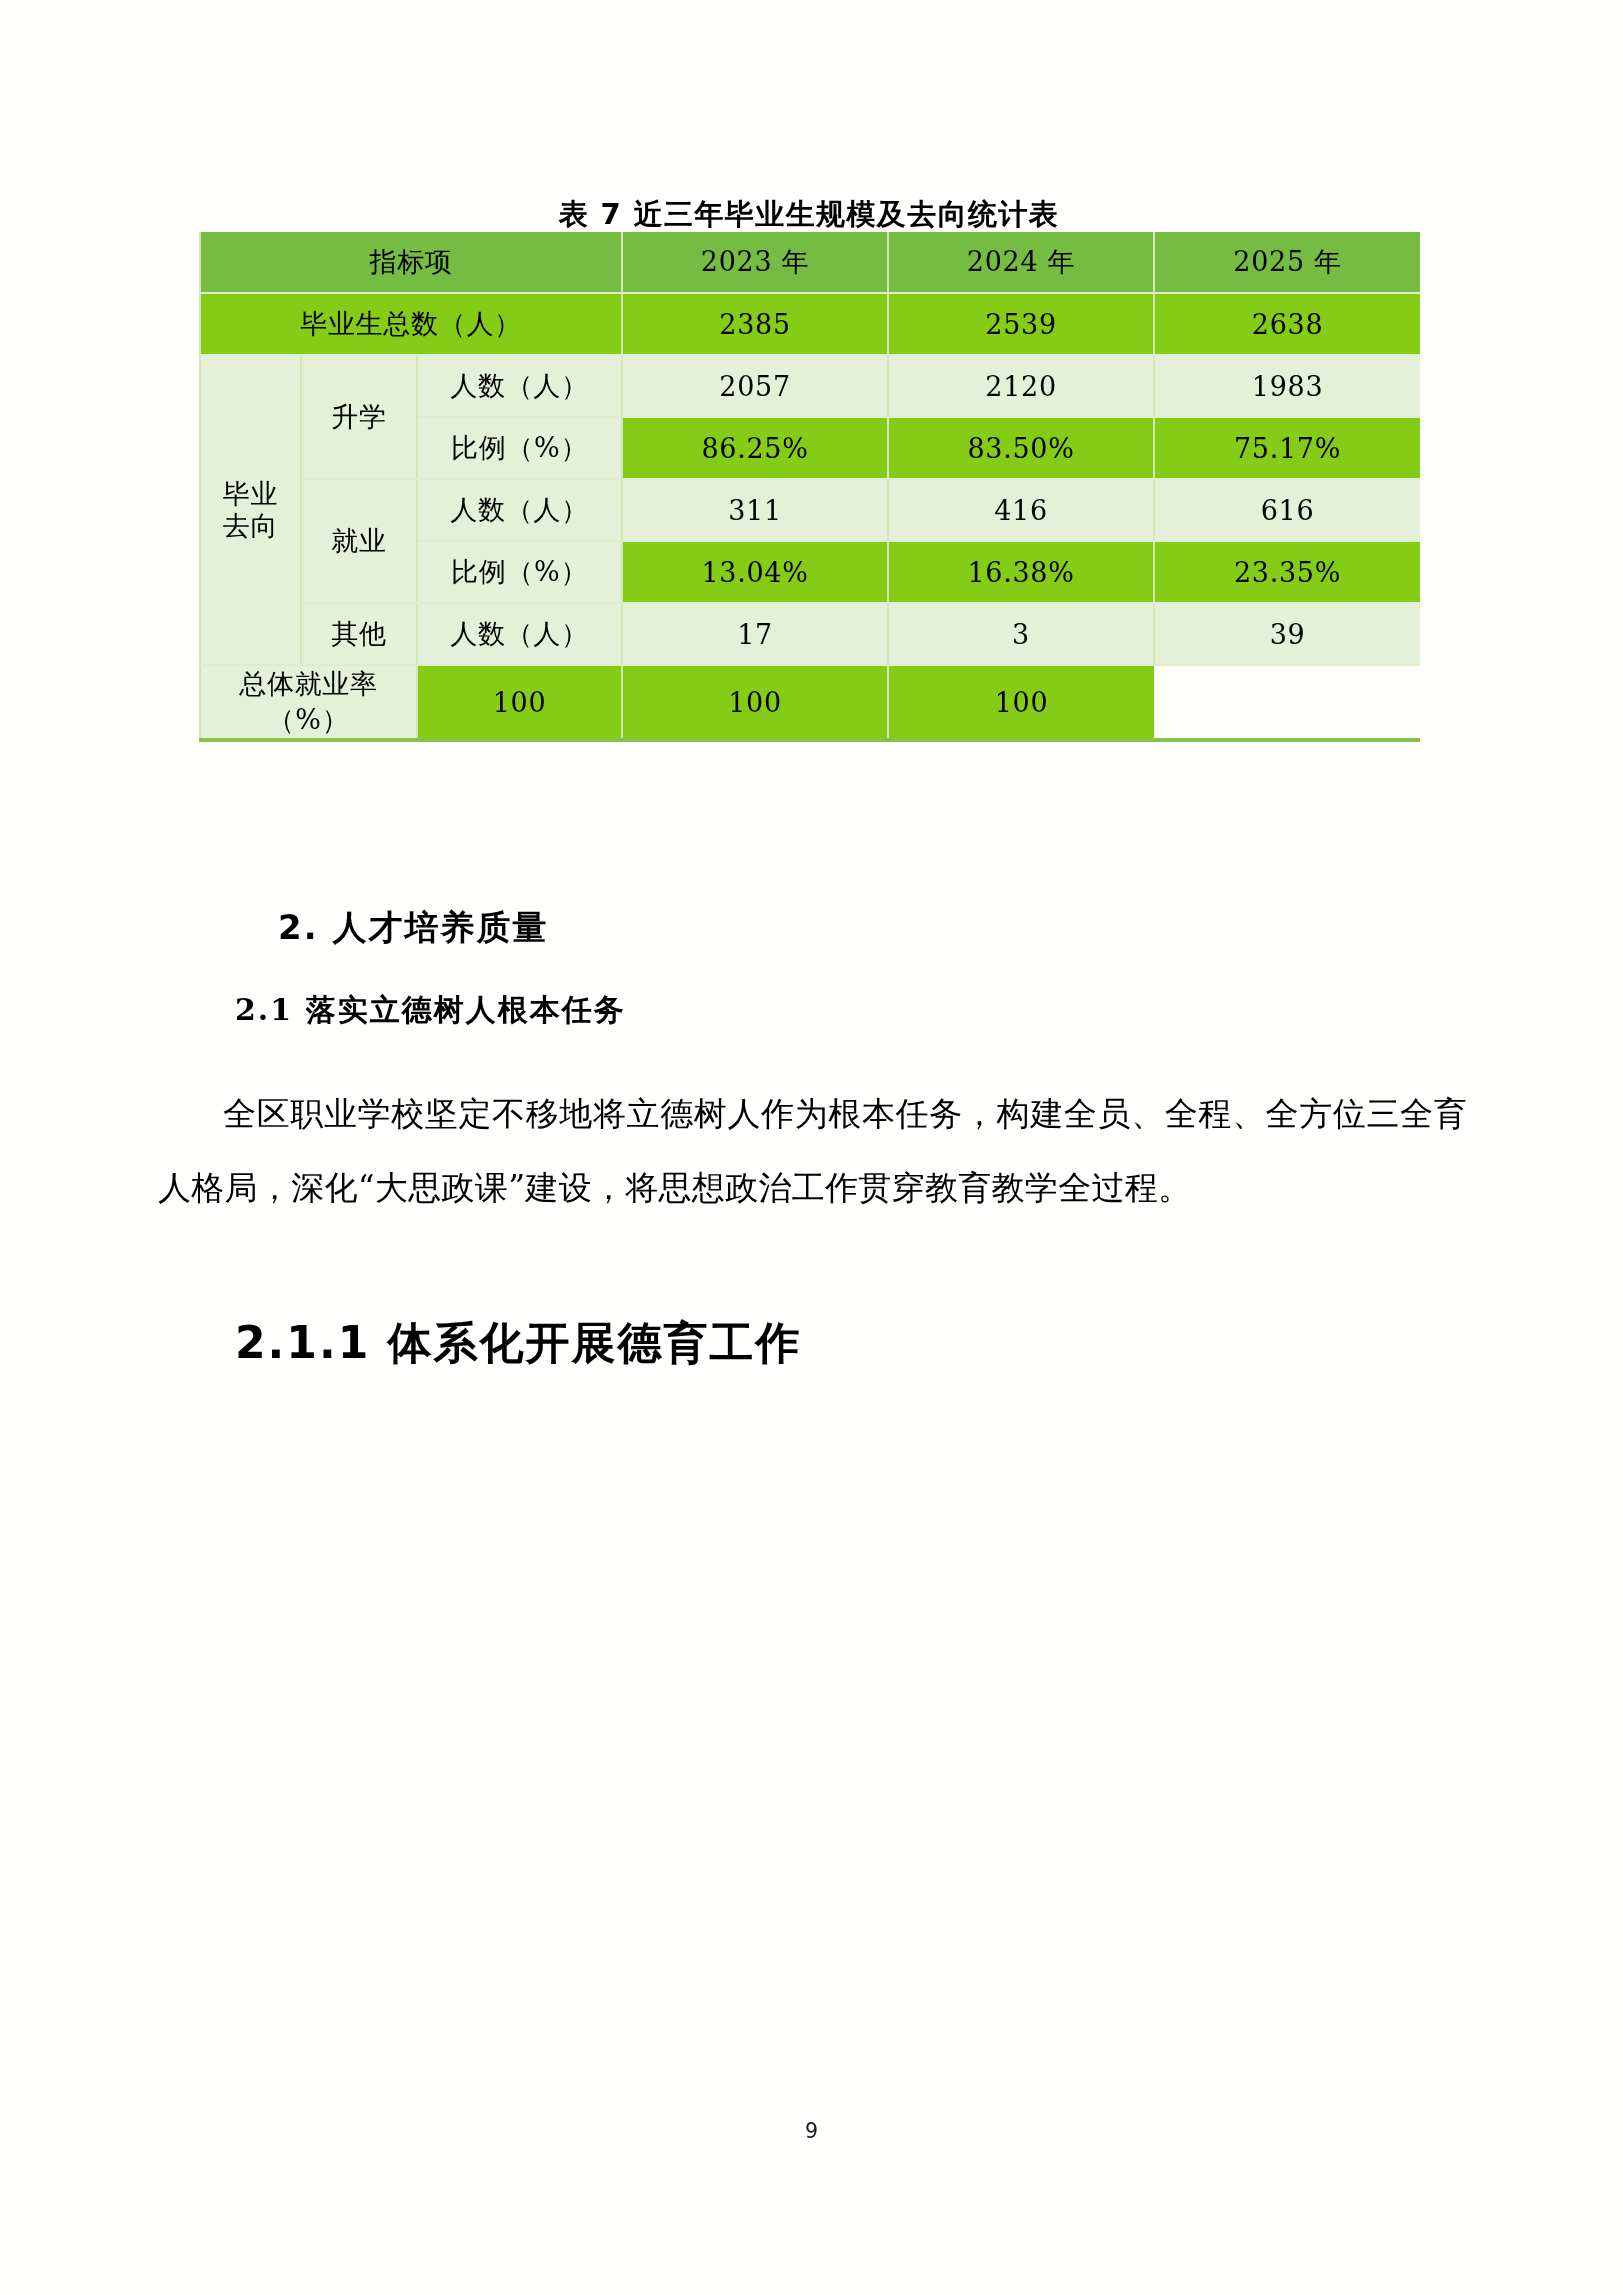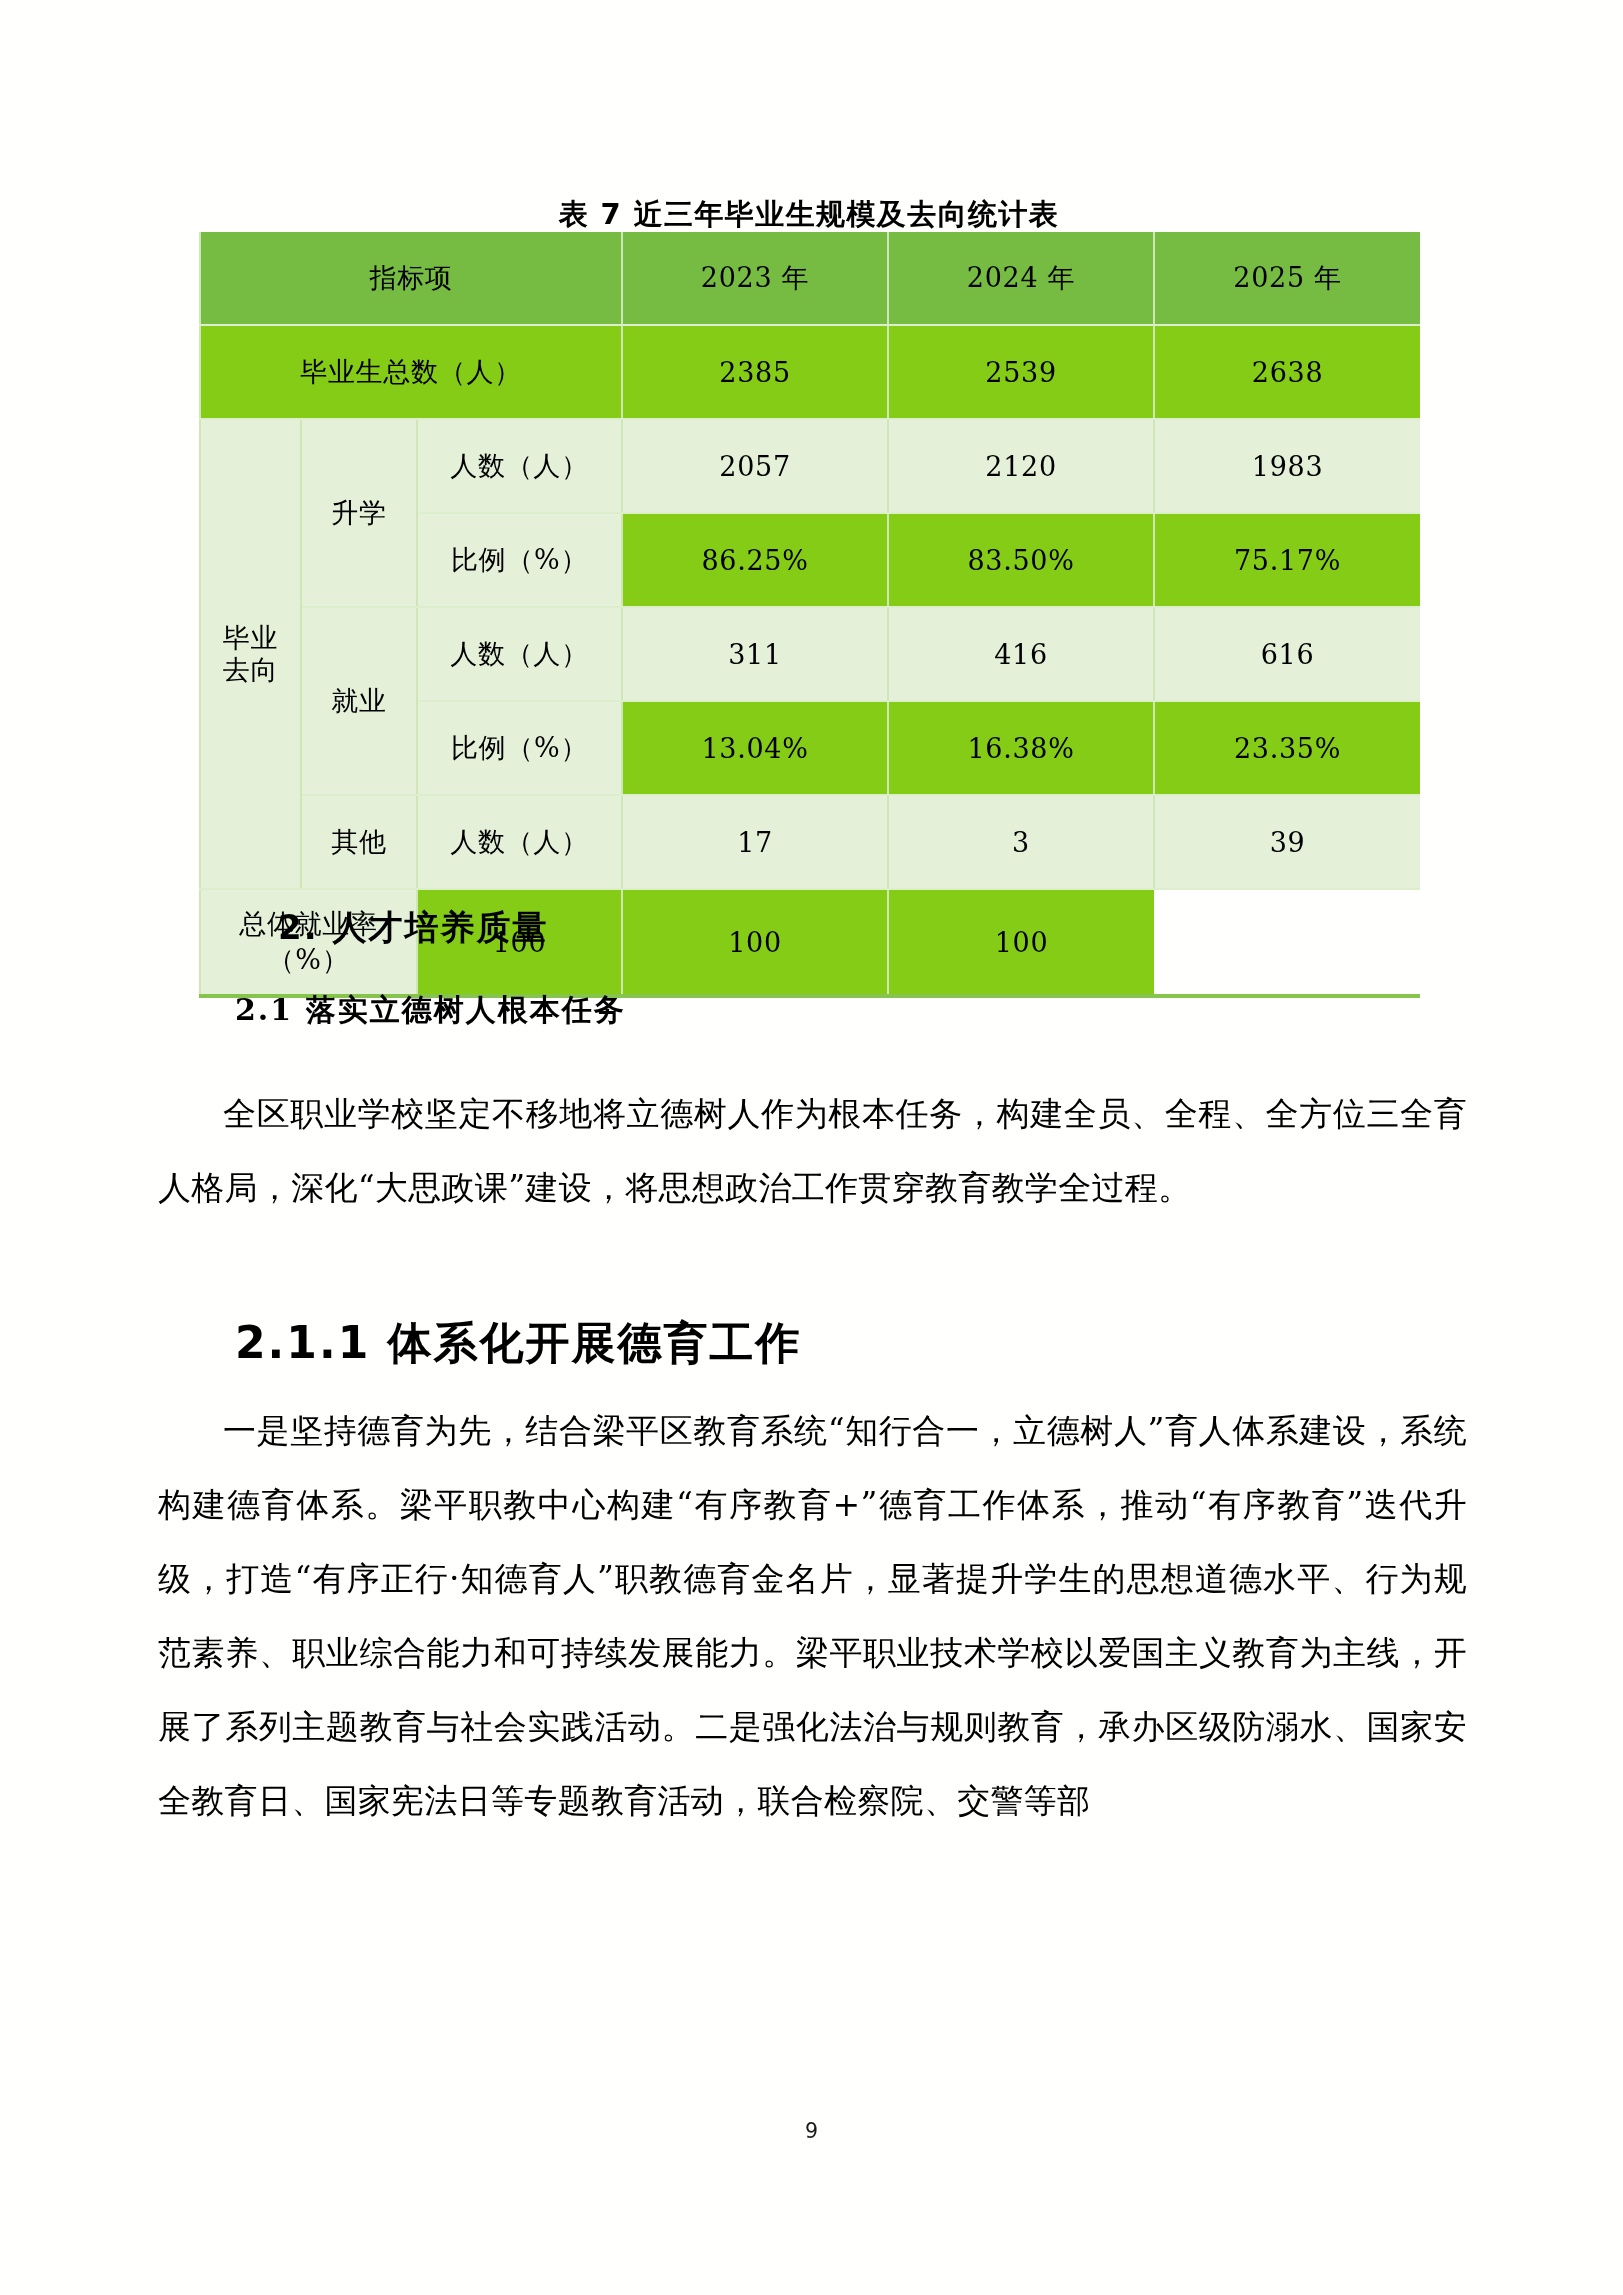--- a/index.html
+++ b/index.html
@@ -56,21 +56,21 @@
   table.stat col.c-y { width: 266px; }
 
   table.stat td, table.stat th {
     border-right: 2px solid #cfe6b6;
     border-bottom: 2px solid #ddeecd;
     text-align: center;
     vertical-align: middle;
     font-size: 27px;
     font-weight: 400;
     font-family: "DejaVu Serif", "Liberation Serif", serif;
-    padding: 16px;
+    padding: 0;
     height: 60px;
     letter-spacing: 0.7px;
   }
 
   table.stat td.noright { border-right: none; }
 
   thead th {
     background: #76bc43;
     color: #000;
     font-weight: 700;
@@ -233,18 +233,17 @@
   </div>
 
   <div class="h2" style="left:278px; top:905px;">2. 人才培养质量</div>
 
   <div class="h3" style="left:235px; top:990px;">2.1 落实立德树人根本任务</div>
 
   <div class="para" style="top:1077px;">全区职业学校坚定不移地将立德树人作为根本任务，构建全员、全程、全方位三全育人格局，深化“大思政课”建设，将思想政治工作贯穿教育教学全过程。</div>
 
   <div class="h4" style="left:235px; top:1314px;">2.1.1 体系化开展德育工作</div>
 
-  <div class="para" style="top:1394px;">一是坚持德育为先，结合梁平区教育系统“知行合一，立德树人”育人体系建设，系统构建德育体系。梁平职教中心构建“有序教育+”德育工作体系，推动“有序教育”迭代升级，打造“有序正行·知德育人”职教德育金名片，显著提升学生的思想道德水平、行为规范素养、职业综合能力和可持续发展能力。梁平职业技术学校以爱国主义教育为主线，开展了系列主题教育与社会实践活动。二是强化法治与规则教育，承办区级防溺水、国家安全教育日、国家宪法日等专题教育活动，联合检察院、交警等部</div>
 
   <div class="pagenum">9</div>
 
 </div>
 
 
 </body></html>

